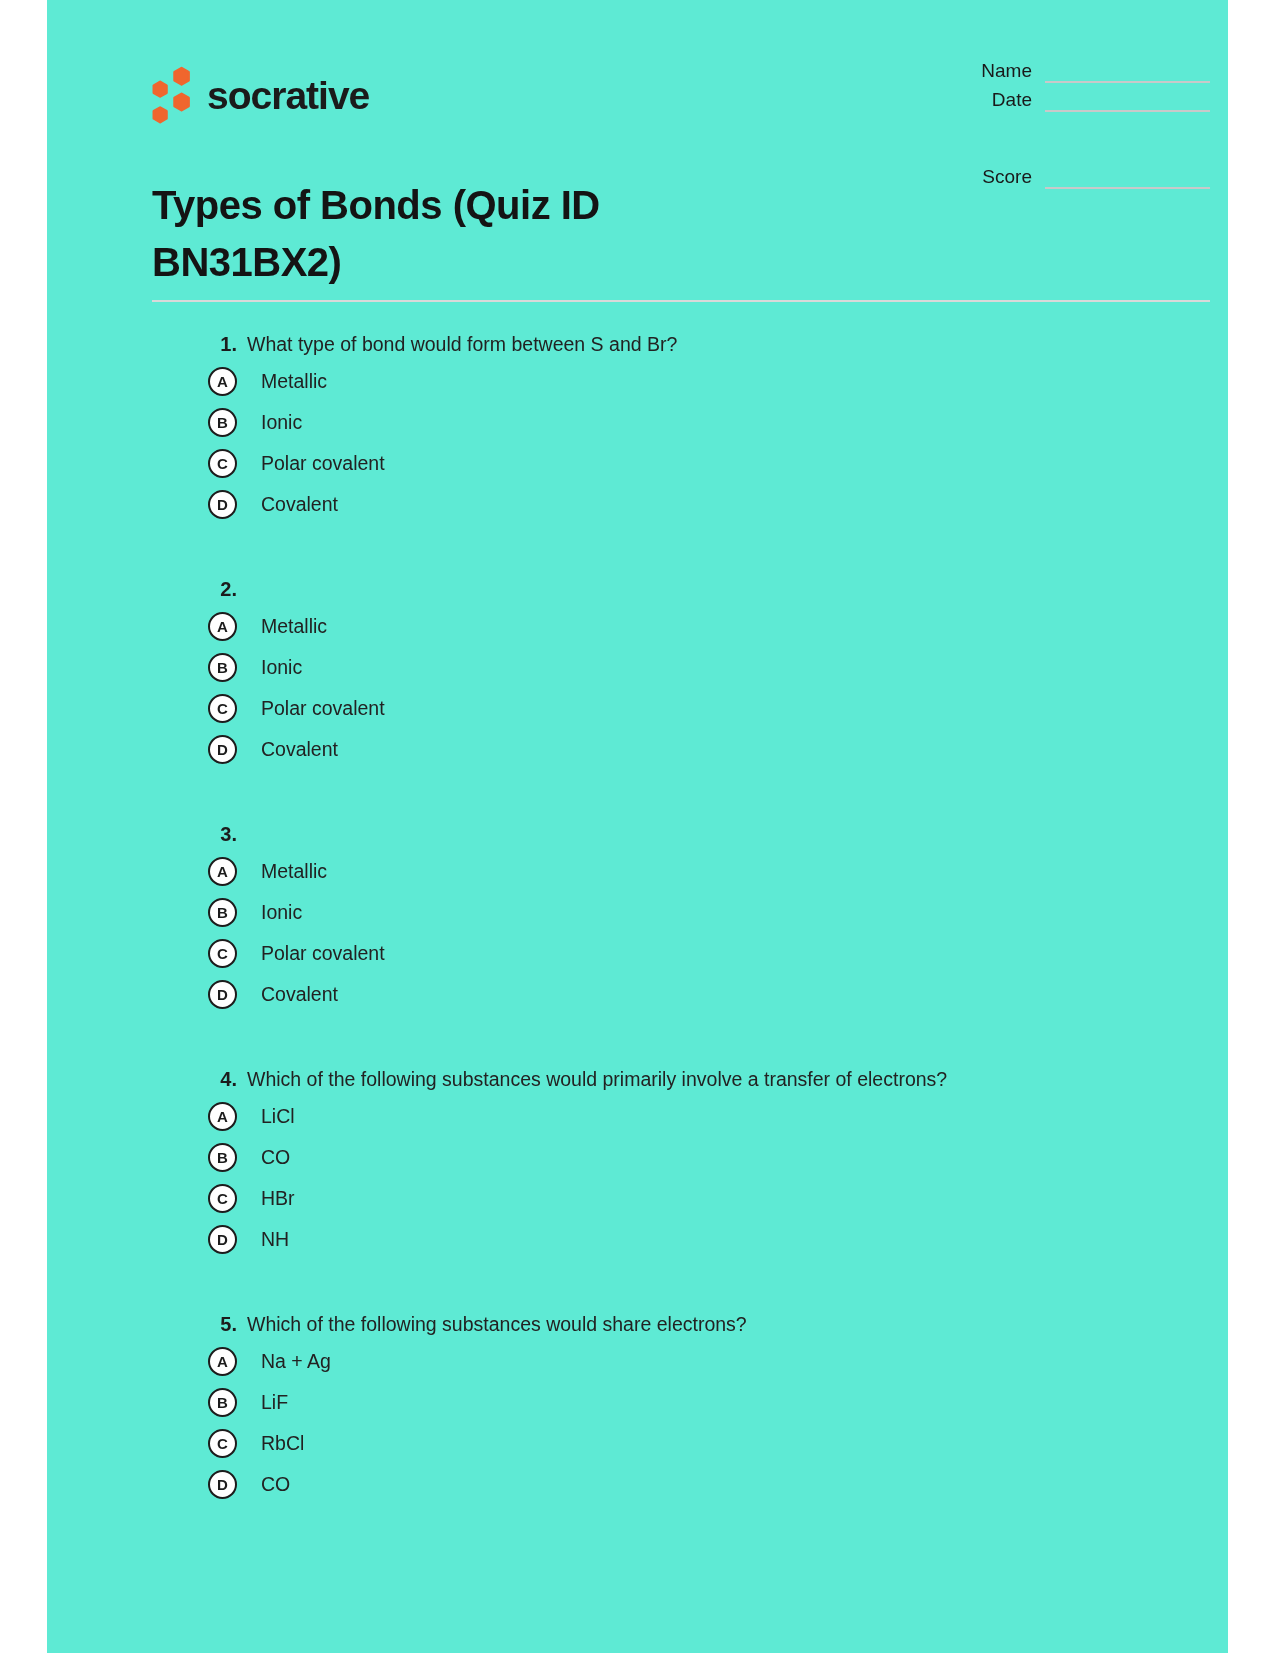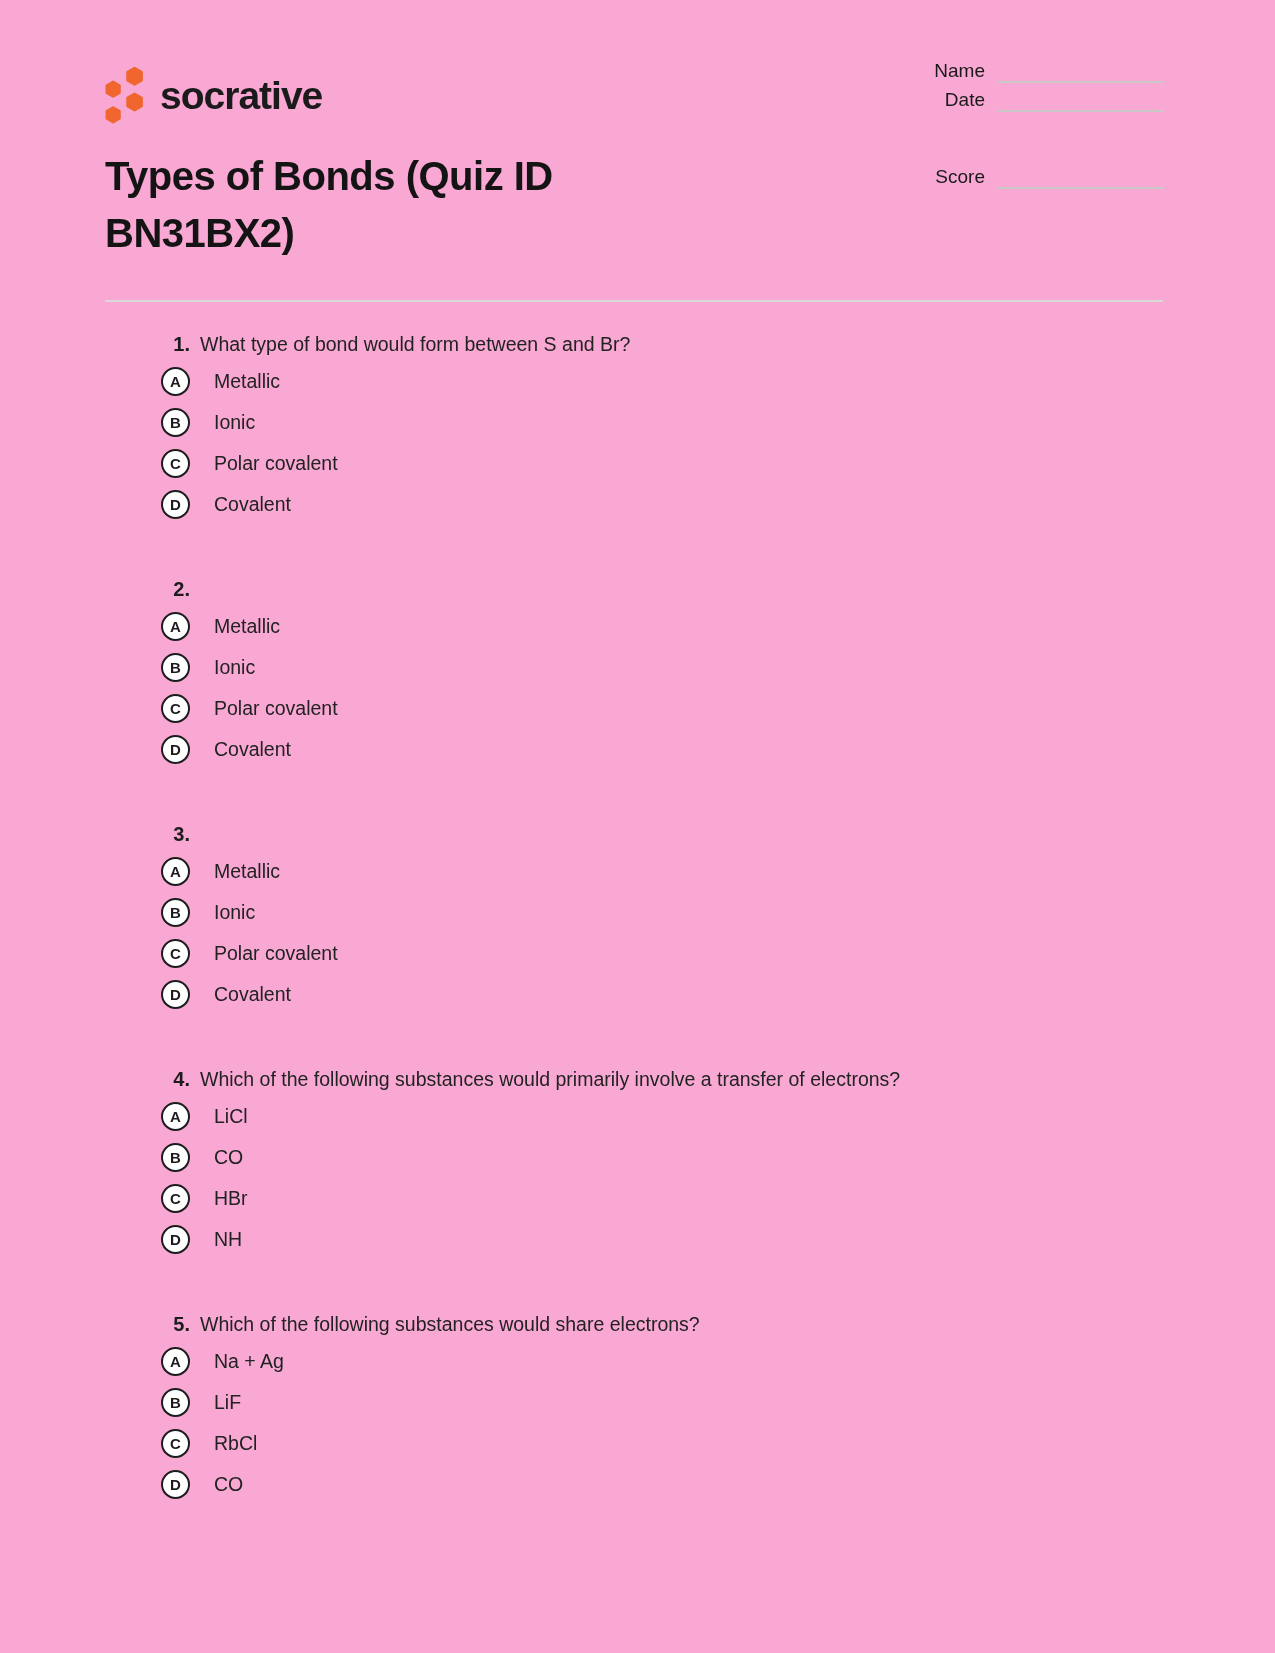--- a/index.html
+++ b/index.html
@@ -1,22 +1,22 @@
 <!DOCTYPE html>
 <html><head>
 <meta charset="utf-8">
 <style>
   * { margin:0; padding:0; box-sizing:border-box; }
   html,body { background:#ffffff; }
   .page {
     position:relative;
-    width:1275px;
+    width:1181px;
     min-height:1653px;
     margin:0 auto;
-    background:#f9a8d4;
+    background:#5eead4;
     font-family:"Liberation Sans", sans-serif;
     color:#1f1f1f;
   }
 
   
   .logo {
     position:absolute;
     left:105px; top:66px;
     display:flex;
     align-items:center;
@@ -53,21 +53,21 @@
     flex:1;
     margin-left:13px;
     height:23px;
     border-bottom:2px solid #c9c9c9;
   }
   .field-row.score { margin-top:52px; }
 
   
   .quiz-title {
     position:absolute;
-    left:105px; top:148px;
+    left:105px; top:177px;
     width:600px;
     font-size:40px;
     line-height:57px;
     font-weight:700;
     letter-spacing:-0.5px;
     color:#141414;
   }
 
   
   .divider {

